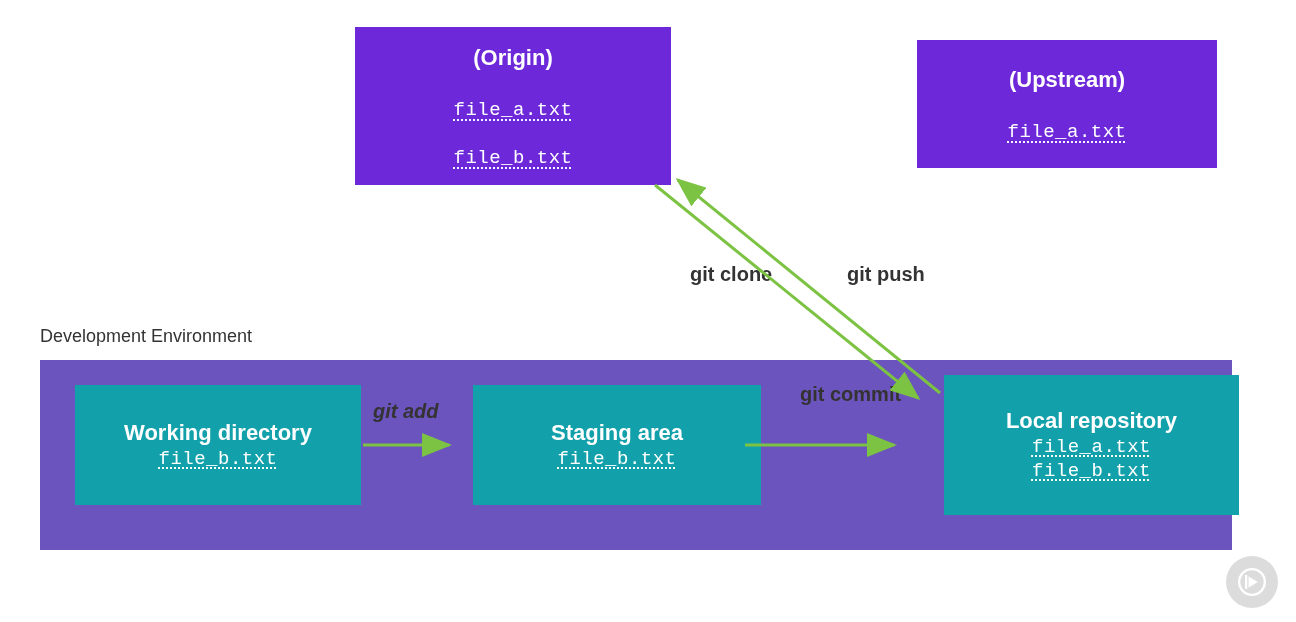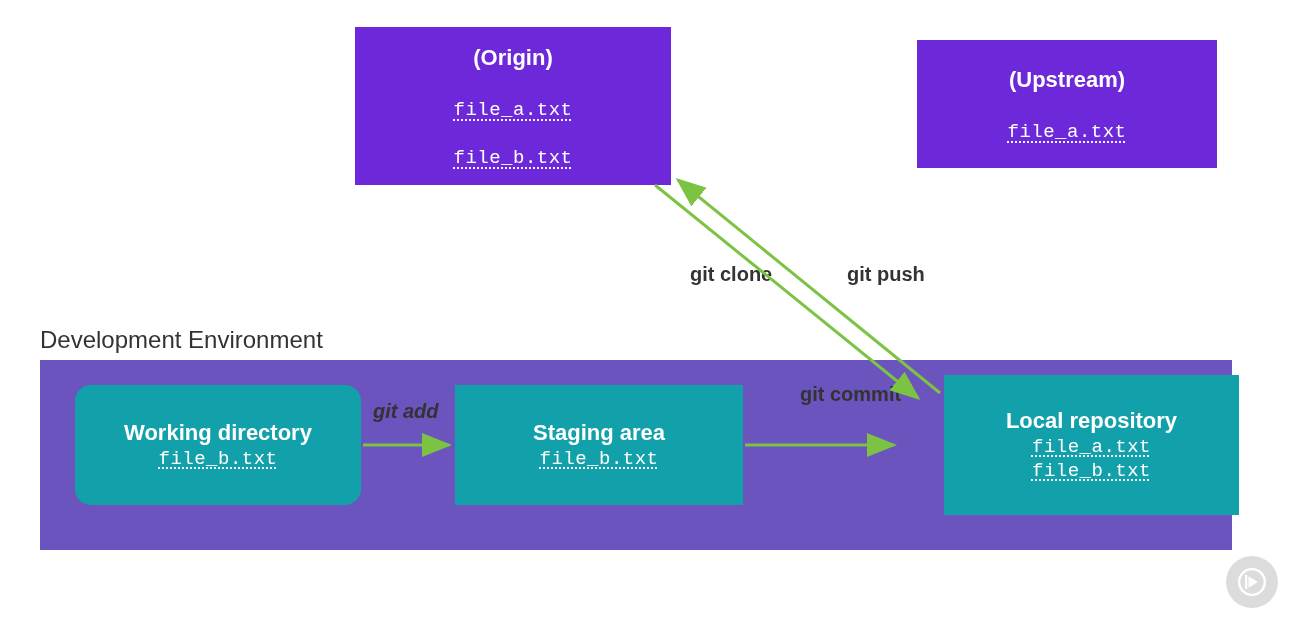--- a/index.html
+++ b/index.html
@@ -32,21 +32,21 @@
     font-family: "Courier New", Courier, monospace;
     font-size: 19px;
     letter-spacing: 0.5px;
     text-decoration: underline;
     text-decoration-style: dotted;
     text-underline-offset: 4px;
     margin-top: 2px;
   }
   .env-label {
     position: absolute;
-    font-size: 24px;
+    font-size: 18px;
     color: #333;
     font-weight: 400;
   }
   .arrow-label {
     position: absolute;
     font-size: 20px;
     font-weight: 600;
     color: #333;
     white-space: nowrap;
   }
@@ -82,26 +82,26 @@
 
 <div class="box orange" style="left:917px; top:40px; width:300px; height:128px;">
   <div class="title">(Upstream)</div>
   <div class="mono">file_a.txt</div>
 </div>
 
 <div class="env-label" style="left:40px; top:326px;">Development Environment</div>
 
 <div class="purple-container" style="left:40px; top:360px; width:1192px; height:190px;"></div>
 
-<div class="box teal" style="left:75px; top:385px; width:286px; height:120px;border-radius:16px;">
+<div class="box teal" style="left:75px; top:385px; width:286px; height:120px;">
   <div class="subtitle">Working directory</div>
   <div class="mono">file_b.txt</div>
 </div>
 
-<div class="box teal" style="left:455px; top:385px; width:288px; height:120px;">
+<div class="box teal" style="left:473px; top:385px; width:288px; height:120px;">
   <div class="subtitle">Staging area</div>
   <div class="mono">file_b.txt</div>
 </div>
 
 <div class="box teal" style="left:900px; top:375px; width:295px; height:140px;margin-left:44px;">
   <div class="subtitle">Local repository</div>
   <div class="mono">file_a.txt</div>
   <div class="mono">file_b.txt</div>
 </div>
 

